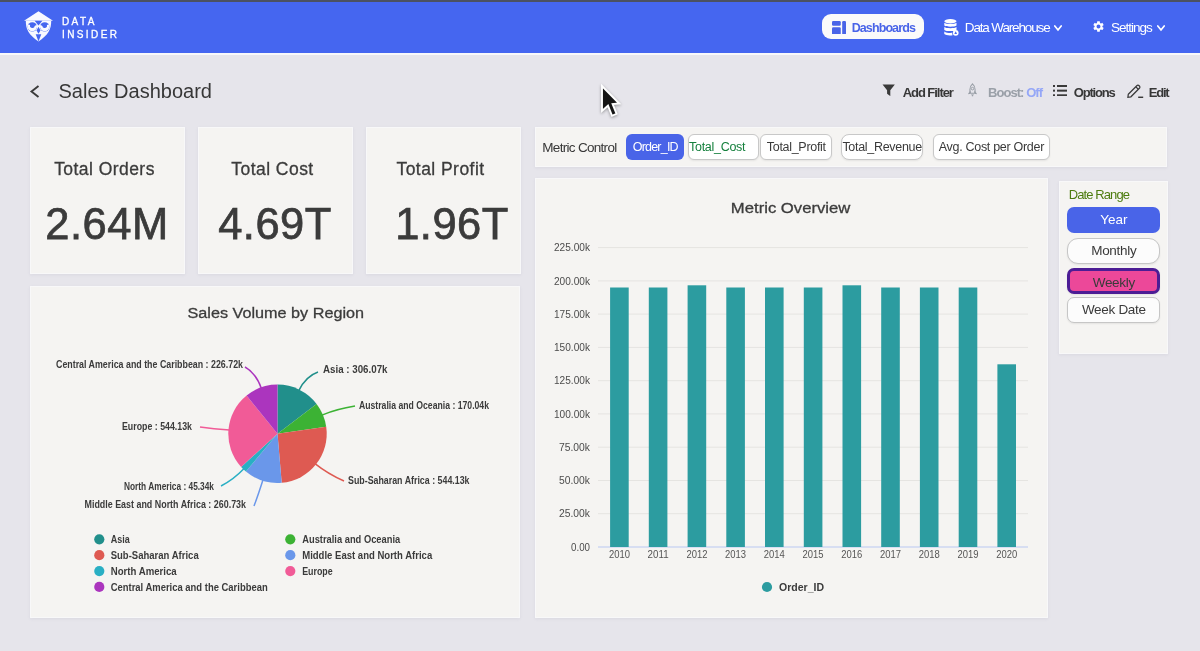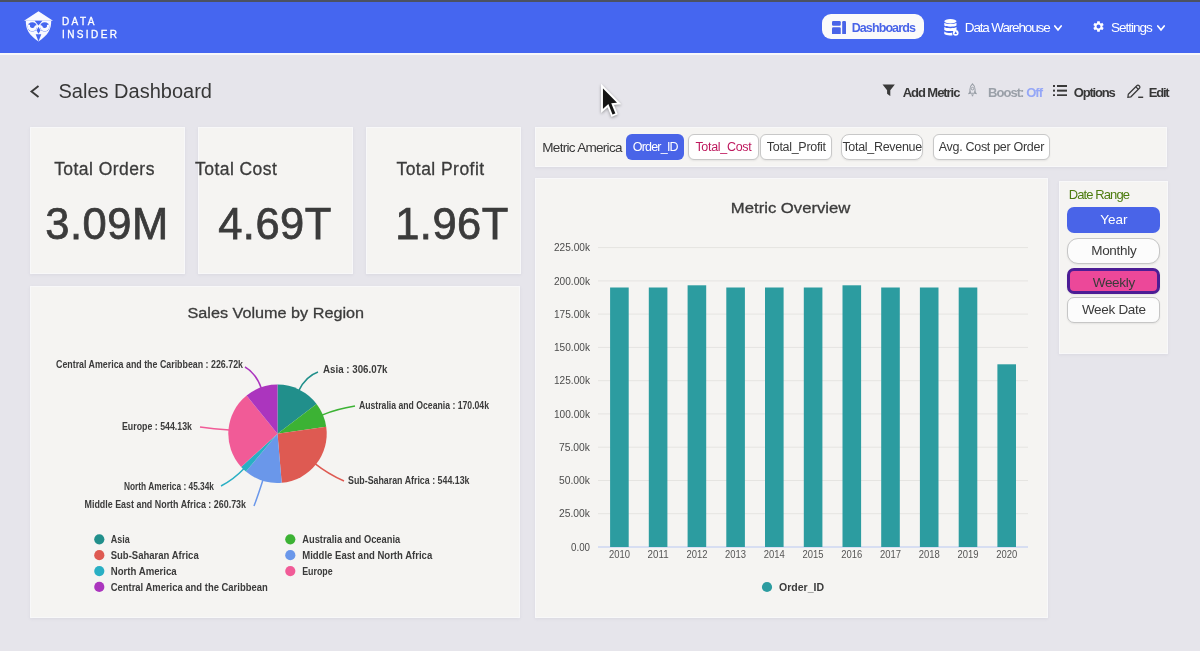--- a/index.html
+++ b/index.html
@@ -57,21 +57,21 @@
   </svg>
 
 <svg class="abs" style="left:28.5px;top:85px;" width="11" height="13" viewBox="0 0 11 13">
     <path d="M9.5 1 L2.5 6.5 L9.5 12" fill="none" stroke="#3a3a3a" stroke-width="1.9"></path>
   </svg>
 <div class="abs" style="left:58.5px;top:80px;color:#373737;font-size:20px;">Sales Dashboard</div>
 
 <svg class="abs" style="left:882.4px;top:83.5px;" width="13.4" height="12.6" viewBox="0 0 15 14">
   <path d="M0.6 0.5 H14.4 L9.3 6.9 V13.5 L5.7 10.9 V6.9 Z" fill="#3a3a3a"></path>
 </svg>
-<div class="abs" style="left:902.7px;top:84.7px;color:#373737;font-size:13px;font-weight:bold;letter-spacing:-1.05px;">Add Metric</div>
+<div class="abs" style="left:902.7px;top:84.7px;color:#373737;font-size:13px;font-weight:bold;letter-spacing:-1.05px;">Add Filter</div>
 
 <svg class="abs" style="left:966.7px;top:83px;" width="11" height="14" viewBox="0 0 11 14">
   <path d="M5.5 0.8 C7.3 2.3 8.1 4.5 8.1 6.7 C8.1 8.2 7.8 9.4 7.4 10.3 H3.6 C3.2 9.4 2.9 8.2 2.9 6.7 C2.9 4.5 3.7 2.3 5.5 0.8 Z" fill="none" stroke="#999fa7" stroke-width="1.1"></path>
   <circle cx="5.5" cy="5.6" r="1.3" fill="none" stroke="#999fa7" stroke-width="1"></circle>
   <path d="M3.2 8.2 L1.6 10.8 L3.4 10.2 M7.8 8.2 L9.4 10.8 L7.6 10.2" fill="none" stroke="#999fa7" stroke-width="1"></path>
   <path d="M4.8 11.2 L5.5 13.2 L6.2 11.2" fill="none" stroke="#999fa7" stroke-width="1"></path>
 </svg>
 <div class="abs" style="left:988px;top:84.7px;color:#9aa0a8;font-size:13px;font-weight:bold;letter-spacing:-0.95px;">Boost: <span style="color:#95a7f7;">Off</span></div>
 
 <svg class="abs" style="left:1052.7px;top:85px;" width="14.6" height="11.3" viewBox="0 0 14.6 11.3">
@@ -90,23 +90,23 @@
   <path d="M1.3 10.2 L9.8 1.7 A1.6 1.6 0 0 1 12.1 1.7 L12.4 2 A1.6 1.6 0 0 1 12.4 4.3 L3.9 12.8 L0.9 13.2 Z" fill="none" stroke="#3a3a3a" stroke-width="1.25"></path>
   <path d="M8.9 2.9 L11.3 5.3" stroke="#3a3a3a" stroke-width="1.25"></path>
   <path d="M11.2 13.3 H16.2" stroke="#3a3a3a" stroke-width="1.5"></path>
 </svg>
 <div class="abs" style="left:1148.7px;top:84.7px;color:#373737;font-size:13px;font-weight:bold;letter-spacing:-1.2px;">Edit</div>
 
 <div class="card" style="left:30px;top:127px;width:155px;height:147px;"></div>
 <div class="card" style="left:198px;top:127px;width:155px;height:147px;"></div>
 <div class="card" style="left:366px;top:127px;width:155px;height:147px;"></div>
 <div class="abs" style="left:27px;top:159px;width:155px;text-align:center;font-size:17.5px;letter-spacing:0.45px;color:#3b3b3b;-webkit-text-stroke:0.3px #3b3b3b;">Total Orders</div>
-<div class="abs" style="left:195px;top:159px;width:155px;font-size:17.5px;letter-spacing:0.45px;color:#3b3b3b;-webkit-text-stroke:0.3px #3b3b3b;">Total Cost</div>
+<div class="abs" style="left:195px;top:159px;width:155px;text-align:center;font-size:17.5px;letter-spacing:0.45px;color:#3b3b3b;-webkit-text-stroke:0.3px #3b3b3b;">Total Cost</div>
 <div class="abs" style="left:363px;top:159px;width:155px;text-align:center;font-size:17.5px;letter-spacing:0.45px;color:#3b3b3b;-webkit-text-stroke:0.3px #3b3b3b;">Total Profit</div>
-<div class="abs" style="left:29.5px;top:199.5px;width:155px;text-align:center;font-size:43.5px;letter-spacing:0.5px;color:#3b3b3b;-webkit-text-stroke:0.75px #3b3b3b;">3.09M</div>
+<div class="abs" style="left:29.5px;top:199.5px;width:155px;text-align:center;font-size:43.5px;letter-spacing:0.5px;color:#3b3b3b;-webkit-text-stroke:0.75px #3b3b3b;">2.64M</div>
 <div class="abs" style="left:197.5px;top:199.5px;width:155px;text-align:center;font-size:43.5px;letter-spacing:0.5px;color:#3b3b3b;-webkit-text-stroke:0.75px #3b3b3b;">4.69T</div>
 <div class="abs" style="left:365.5px;top:199.5px;width:173px;text-align:center;font-size:43.5px;letter-spacing:0.5px;color:#3b3b3b;-webkit-text-stroke:0.75px #3b3b3b;">1.96T</div>
 
 <div class="card" style="left:30px;top:286px;width:490px;height:332px;"></div>
 
 <div class="card" style="left:535px;top:178px;width:513px;height:440px;"></div>
 
 <svg class="abs" style="left:0;top:0;" width="1200" height="651" viewBox="0 0 1200 651">
   <text x="275.8" y="318" text-anchor="middle" font-size="15.5" fill="#3c3c3c" stroke="#3c3c3c" stroke-width="0.3" textLength="176.7" lengthAdjust="spacingAndGlyphs">Sales Volume by Region</text>
   <path d="M298.8,390.6 Q305.9,376.2 318,372" fill="none" stroke="#218f8b" stroke-width="1.5"></path>
@@ -185,23 +185,23 @@
 <text x="929.2" y="557.5" text-anchor="middle" font-size="10.5" fill="#555" textLength="21" lengthAdjust="spacingAndGlyphs">2018</text>
 <rect x="958.7" y="287.5" width="18.6" height="259.5" fill="#2c9ca0"></rect>
 <text x="968.0" y="557.5" text-anchor="middle" font-size="10.5" fill="#555" textLength="21" lengthAdjust="spacingAndGlyphs">2019</text>
 <rect x="997.4" y="364.3" width="18.6" height="182.7" fill="#2c9ca0"></rect>
 <text x="1006.7" y="557.5" text-anchor="middle" font-size="10.5" fill="#555" textLength="21" lengthAdjust="spacingAndGlyphs">2020</text>
   <circle cx="767" cy="587" r="5.1" fill="#2c9ca0"></circle>
   <text x="779" y="590.9" font-size="11" font-weight="bold" fill="#3b3b3b" textLength="45" lengthAdjust="spacingAndGlyphs">Order_ID</text>
 </svg>
 
 <div class="abs" style="left:535px;top:127px;width:632px;height:40px;background:#f5f4f2;border:1px solid #f8f8f9;box-shadow:0 1px 3px rgba(120,120,140,0.10);"></div>
-<div class="abs" style="left:542.3px;top:139.5px;color:#373737;font-size:13.5px;letter-spacing:-0.7px;">Metric America</div>
+<div class="abs" style="left:542.3px;top:139.5px;color:#373737;font-size:13.5px;letter-spacing:-0.7px;">Metric Control</div>
 <div class="abs" style="left:626.3px;top:134px;width:58px;height:26px;background:#4964e8;border-radius:6px;color:#fff;font-size:12.5px;letter-spacing:-0.8px;line-height:26px;text-align:center;">Order_ID</div>
-<div class="abs" style="height:26px;background:#fff;border:1px solid #c8c8c8;border-radius:6px;color:#be185d;font-size:12.5px;letter-spacing:-0.3px;line-height:24px;text-align:center;white-space:nowrap;box-shadow:0 1px 2px rgba(0,0,0,0.07);left:688.1px;top:134px;width:70.7px;">Total_Cost</div>
+<div class="abs" style="height:26px;background:#fff;border:1px solid #c8c8c8;border-radius:6px;color:#15803d;font-size:12.5px;letter-spacing:-0.3px;line-height:24px;text-align:left;white-space:nowrap;box-shadow:0 1px 2px rgba(0,0,0,0.07);left:688.1px;top:134px;width:70.7px;">Total_Cost</div>
 <div class="abs" style="height:26px;background:#fff;border:1px solid #c8c8c8;border-radius:6px;color:#3a3a3a;font-size:12.5px;letter-spacing:-0.3px;line-height:24px;text-align:center;white-space:nowrap;box-shadow:0 1px 2px rgba(0,0,0,0.07);left:760.1px;top:134px;width:72.4px;">Total_Profit</div>
 <div class="abs" style="height:26px;background:#fff;border:1px solid #c8c8c8;border-radius:8px;color:#3a3a3a;font-size:12.5px;letter-spacing:-0.3px;line-height:24px;text-align:center;white-space:nowrap;box-shadow:0 1px 2px rgba(0,0,0,0.07);left:841.4px;top:134px;width:81.4px;">Total_Revenue</div>
 <div class="abs" style="height:26px;background:#fff;border:1px solid #c8c8c8;border-radius:6px;color:#3a3a3a;font-size:12.5px;letter-spacing:-0.3px;line-height:24px;text-align:center;white-space:nowrap;box-shadow:0 1px 2px rgba(0,0,0,0.07);left:932.9px;top:134px;width:117px;">Avg. Cost per Order</div>
 
 <div class="card" style="left:1059px;top:181px;width:109px;height:173px;"></div>
 <div class="abs" style="left:1068.7px;top:187px;color:#4d7c0f;font-size:13px;letter-spacing:-0.9px;">Date Range</div>
 <div class="abs" style="left:1067.3px;top:207.3px;width:93px;height:26px;background:#4964e8;border-radius:7px;color:#fff;font-size:13.5px;line-height:26px;text-align:center;">Year</div>
 <div class="abs" style="left:1067.3px;width:93px;height:26px;background:#fcfcfc;border:1px solid #c6c6c6;border-radius:11px;color:#3a3a3a;font-size:13.5px;letter-spacing:-0.3px;line-height:24px;text-align:center;box-shadow:0 1px 2px rgba(0,0,0,0.07);top:238px;">Monthly</div>
 <div class="abs" style="left:1067.3px;width:93px;height:26px;background:#ec4899;border:3px solid #4c1d95;border-radius:7px;color:#3a3a3a;font-size:13.5px;letter-spacing:-0.3px;line-height:24px;text-align:center;box-shadow:0 1px 2px rgba(0,0,0,0.07);top:267.7px;">Weekly</div>
 <div class="abs" style="left:1067.3px;width:93px;height:26px;background:#fcfcfc;border:1px solid #c6c6c6;border-radius:7px;color:#3a3a3a;font-size:13.5px;letter-spacing:-0.3px;line-height:24px;text-align:center;box-shadow:0 1px 2px rgba(0,0,0,0.07);top:297.3px;">Week Date</div>

